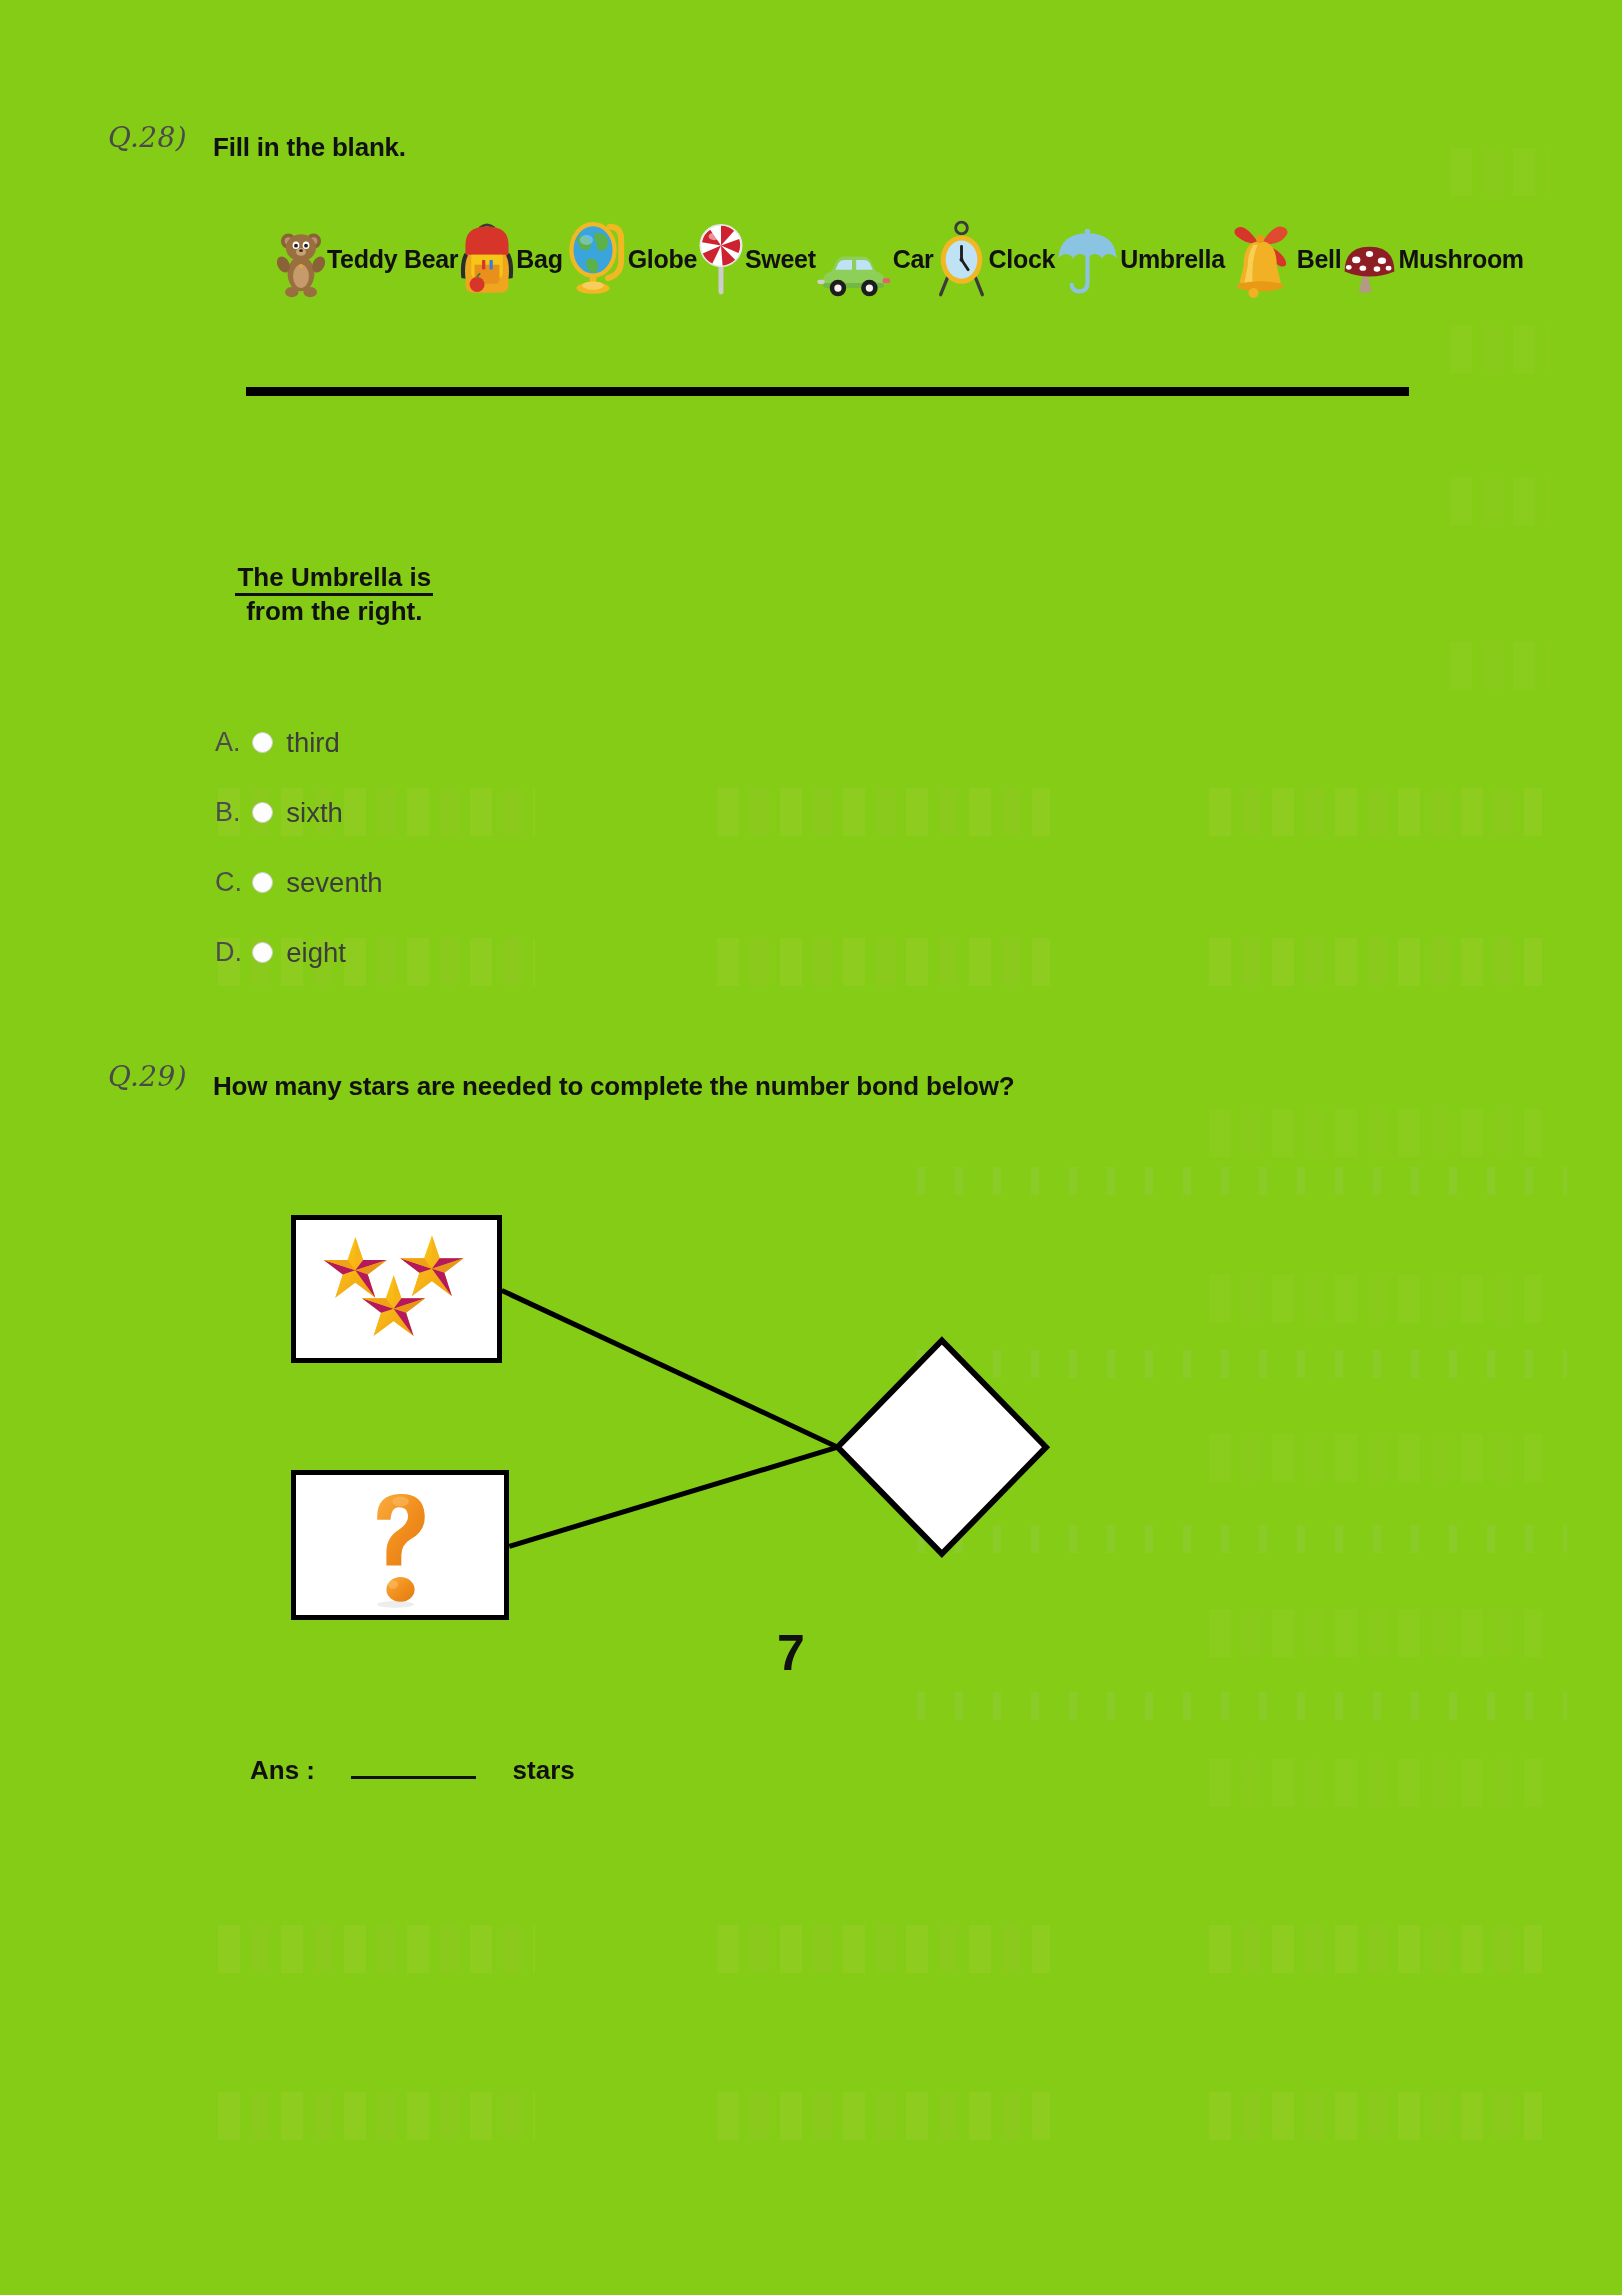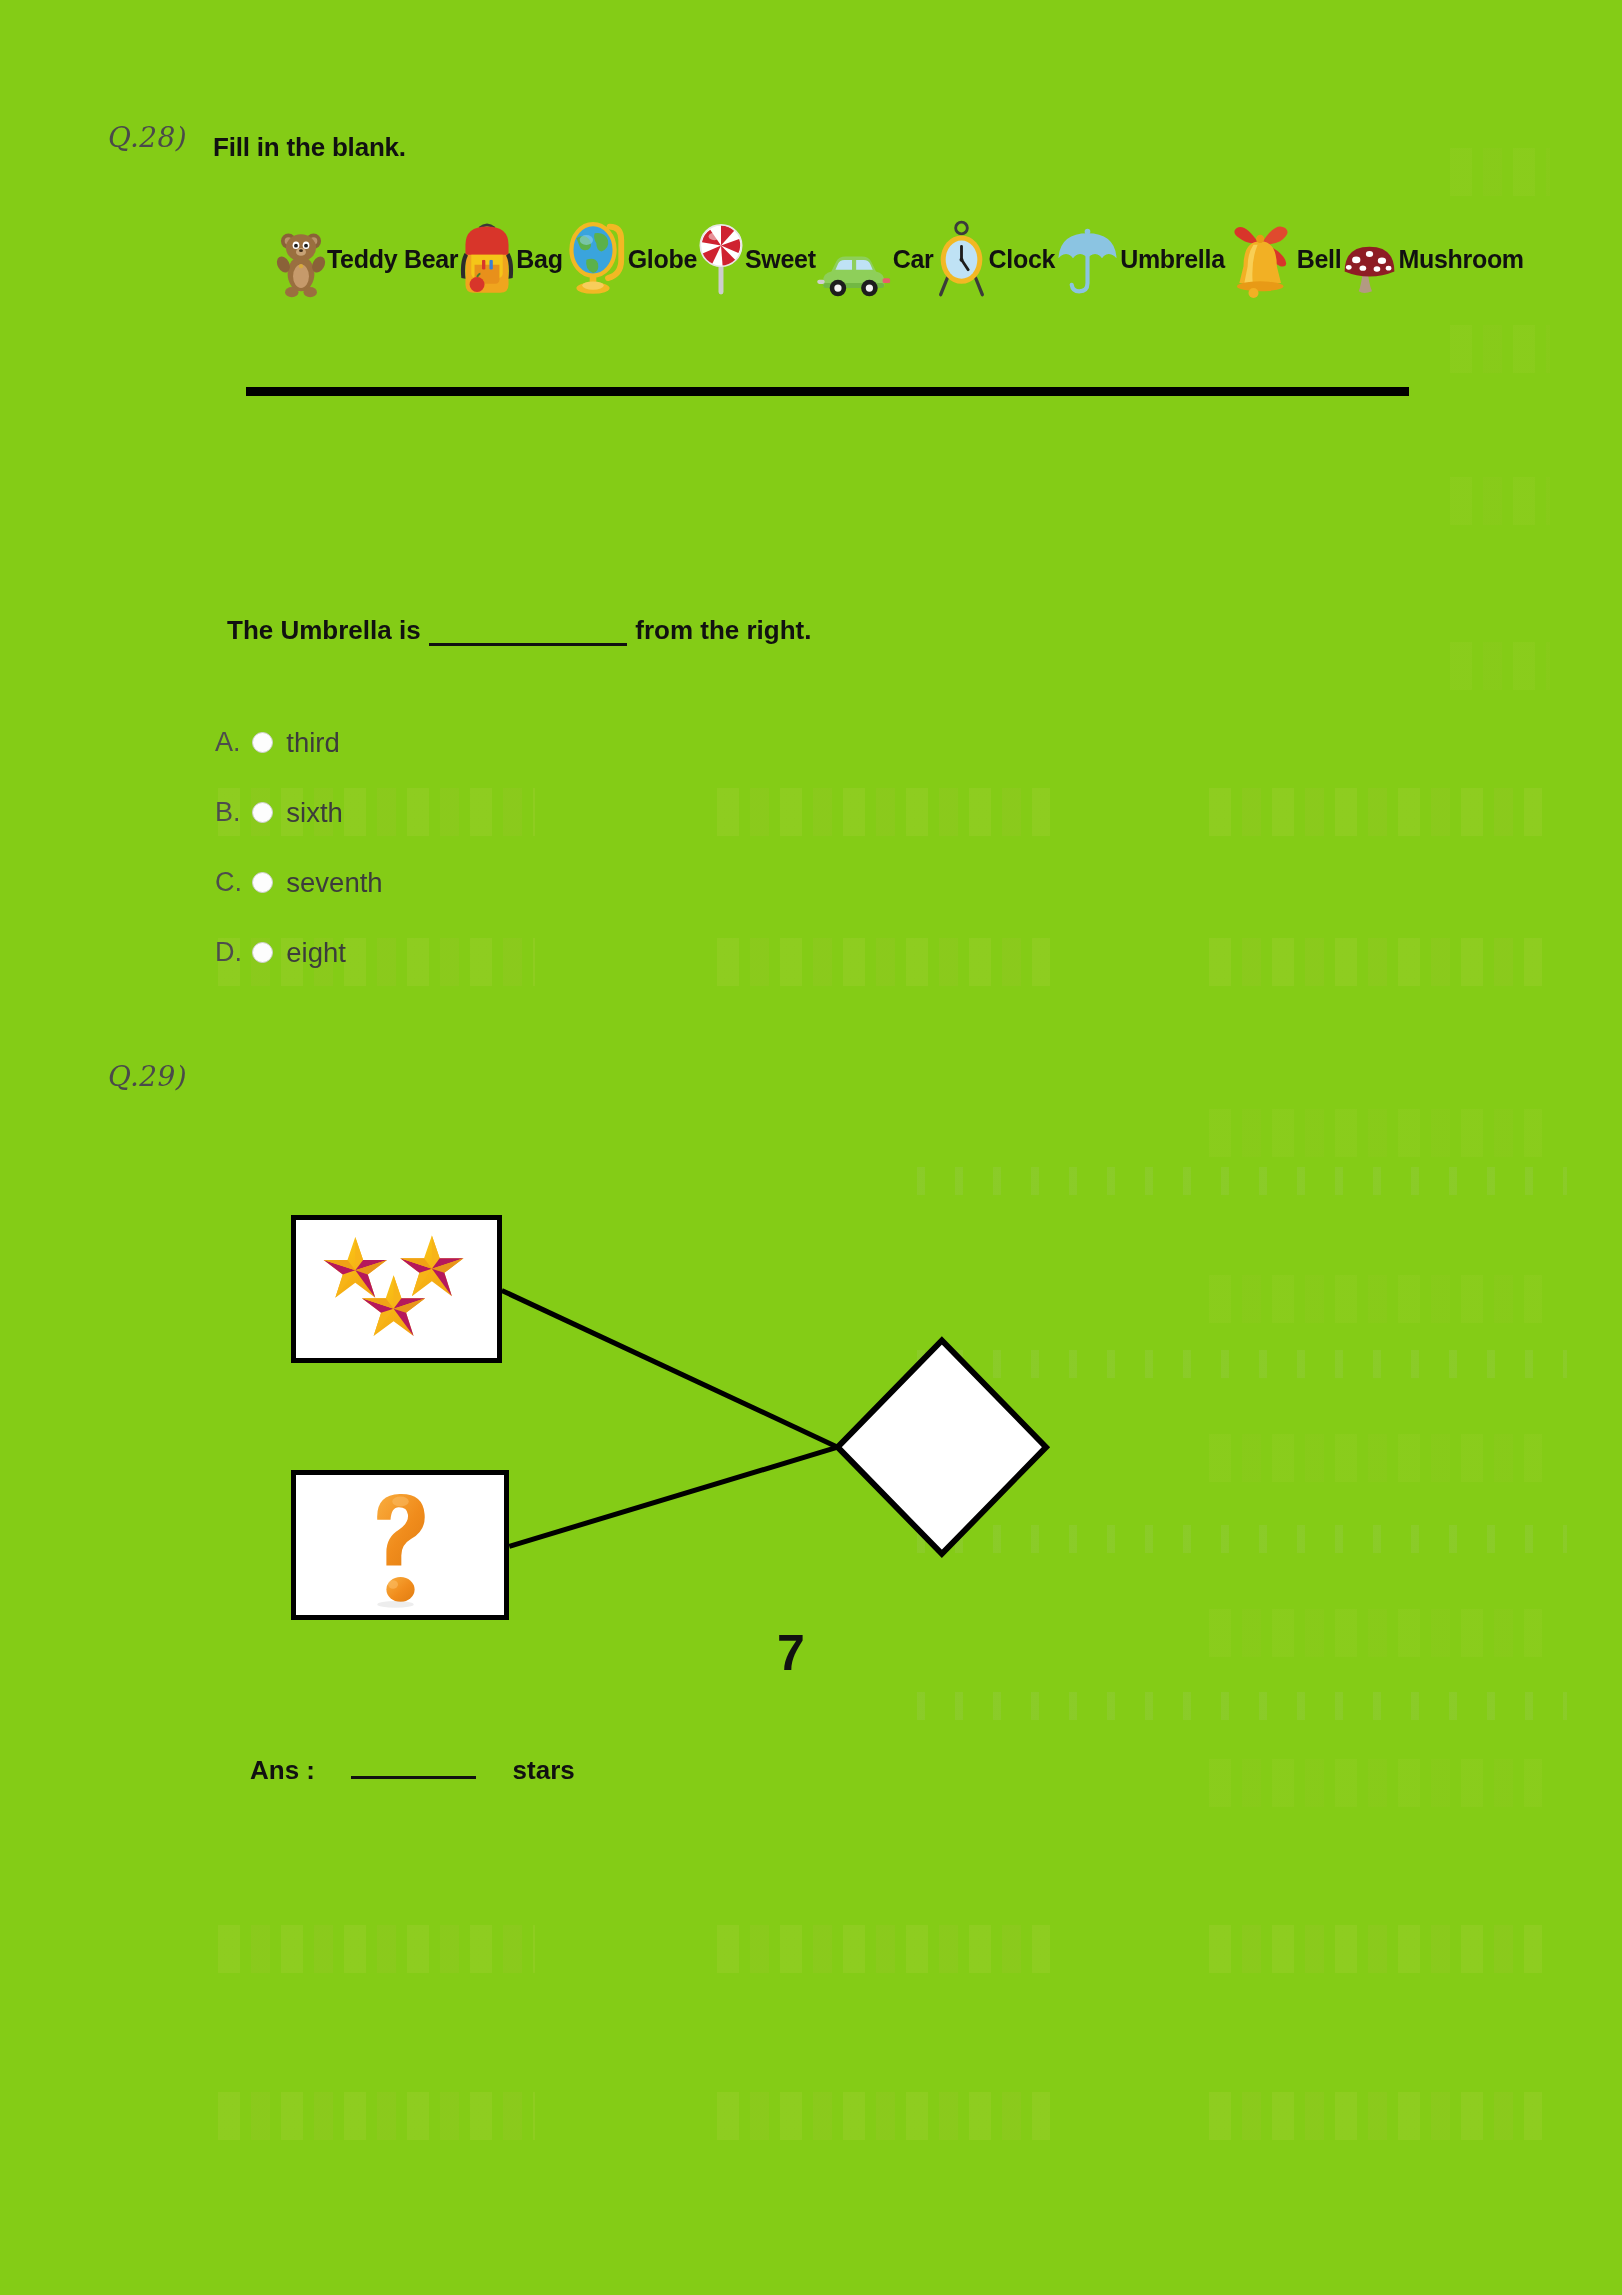--- a/index.html
+++ b/index.html
@@ -111,24 +111,25 @@
     top: 387px;
     width: 1163px;
     height: 9.2px;
     background: #000000;
   }
 
   
   #blank-sentence {
     position: absolute;
     left: 227px;
-    top: 615px;
-    display: flex;
-    align-items: flex-end;
+    top: 562px;
+    display: flex;
+    align-items: center;
     white-space: nowrap;
+    flex-direction: column;
   }
   #blank-sentence .seg {
     font-family: "Liberation Sans", sans-serif;
     font-weight: bold;
     font-size: 26px;
     color: #111111;
   }
   .rule-blank {
     display: inline-block;
     border-bottom: 3.3px solid #111111;
@@ -437,20 +438,21 @@
     <div class="option-row" data-name="option-d">
       <span class="option-letter" data-name="option-d-letter">D.</span>
       <span class="option-radio" data-name="option-d-radio"></span>
       <span class="option-label" data-name="option-d-label">eight</span>
     </div>
   </div>
 
   <div class="qnum" data-name="question-number-29">Q.29)</div>
   <style>[data-name="question-number-29"]{ left:108px; top:1060px; }</style>
 
+  <div class="qtext" data-name="question-prompt-29">How many stars are needed to complete the number bond below?</div>
   <style>[data-name="question-prompt-29"]{ left:213px; top:1071px; }</style>
 
   <div id="bond" data-name="number-bond-diagram">
 
     <svg id="bond-lines" width="1622" height="617" data-name="number-bond-connectors" viewBox="0 0 1946 740">
       <line x1="602" y1="148" x2="1005" y2="336" stroke="#000000" stroke-width="6"></line>
       <line x1="611" y1="455" x2="1005" y2="336" stroke="#000000" stroke-width="6"></line>
       <polygon points="1005,336 1130,208 1255,336 1130,464" fill="#ffffff" stroke="#000000" stroke-width="7"></polygon>
     </svg>
 

